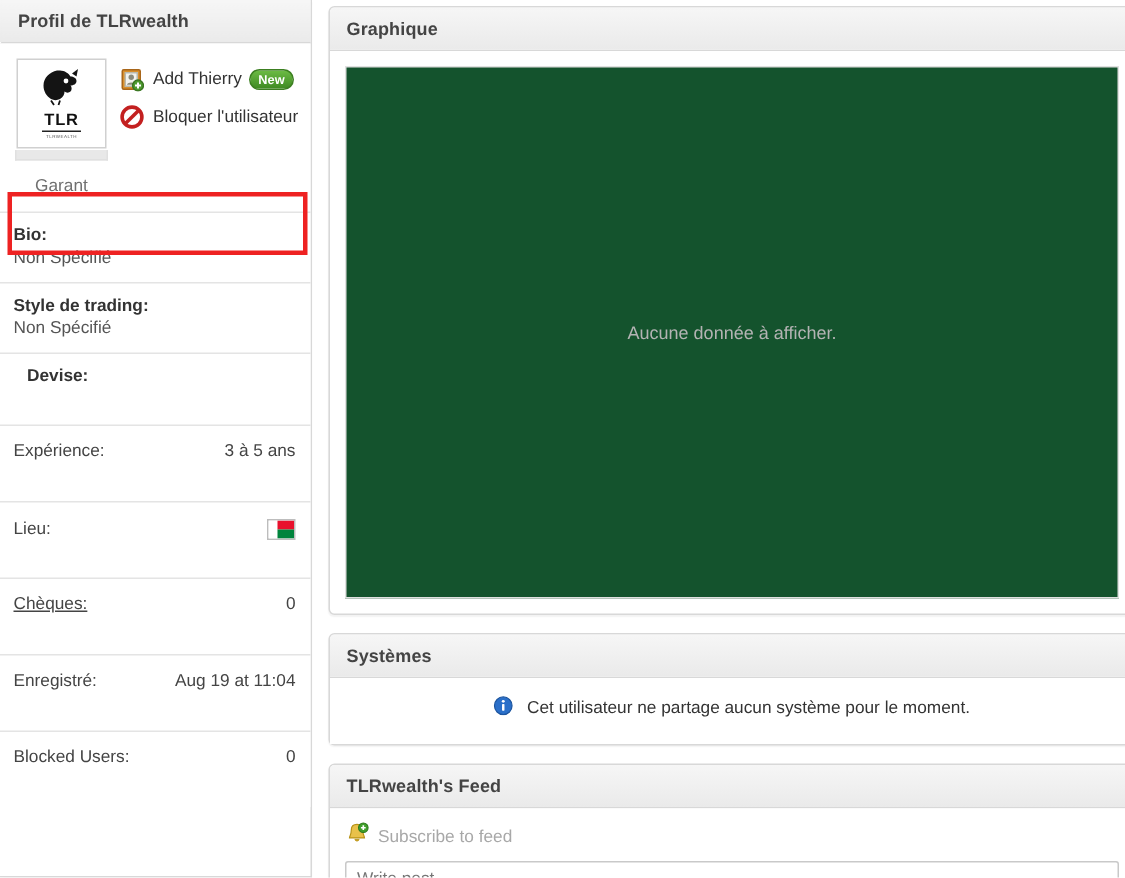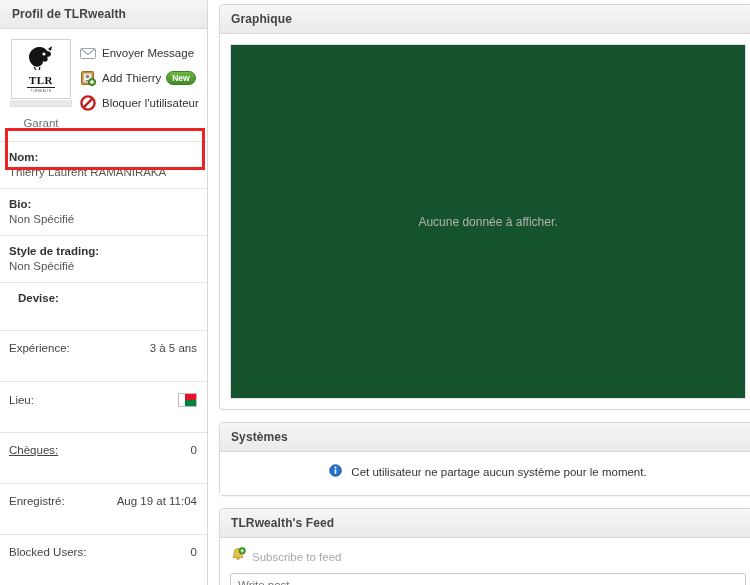--- a/index.html
+++ b/index.html
@@ -85,21 +85,21 @@
     position: relative;
     margin: 0 auto;
     overflow: hidden;
   }
   .avatar-logo {
     position: absolute;
     left: 0; right: 0; top: 5px;
     text-align: center;
   }
   .avatar-txt {
-    font-family: Liberation Serif, serif;
+    font-family: Liberation Sans, sans-serif;
     font-weight: bold;
     font-size: 11px;
     letter-spacing: .5px;
     color: #111111;
     border-bottom: 1px solid #222;
     display: inline-block;
     padding: 0 2px 1px 2px;
     margin-top: 2px;
   }
   .avatar-sub {
@@ -312,29 +312,20 @@
               </div>
             </div>
             <div class="avatar-shadow"></div>
             <div class="garant">
               <a href="#">Garant</a>
             </div>
           </div>
 
           <div class="actions">
 
-            <div class="action-row">
-              <span class="ico">
-                <svg width="16" height="16" viewBox="0 0 16 16">
-                  <rect x="0.5" y="3.5" width="15" height="10" rx="1" fill="#ffffff" stroke="#9aa7b0"></rect>
-                  <path d="M1 4 L8 9.5 L15 4" fill="none" stroke="#9aa7b0" stroke-width="1.1"></path>
-                </svg>
-              </span>
-              <span class="action-label">Envoyer Message</span>
-            </div>
 
             <div class="action-row">
               <span class="ico">
                 <svg width="16" height="16" viewBox="0 0 16 16">
                   <rect x="1.5" y="1.5" width="12" height="13" rx="1" fill="#d98f2b" stroke="#a8661a"></rect>
                   <rect x="3.5" y="3.5" width="8" height="9" fill="#f2f2ee" stroke="#b9b9ad"></rect>
                   <circle cx="7.5" cy="6.5" r="1.8" fill="#8a8a7a"></circle>
                   <path d="M4.6 11.5 C5.2 9.4 9.8 9.4 10.4 11.5 Z" fill="#8a8a7a"></path>
                   <circle cx="12" cy="12" r="3.6" fill="#4e9a2f" stroke="#3a7521"></circle>
                   <path d="M12 10 v4 M10 12 h4" stroke="#ffffff" stroke-width="1.3"></path>
@@ -352,24 +343,20 @@
                 </svg>
               </span>
               <span class="action-label">Bloquer l'utilisateur</span>
             </div>
 
           </div>
         </div>
 
         <div class="rows">
 
-          <div class="info-row two-line">
-            <div class="lbl bold">Nom:</div>
-            <div class="sub-val">Thierry Laurent RAMANIRAKA</div>
-          </div>
 
           <div class="info-row two-line">
             <div class="lbl bold">Bio:</div>
             <div class="sub-val">Non Spécifié</div>
           </div>
 
           <div class="info-row two-line">
             <div class="lbl bold">Style de trading:</div>
             <div class="sub-val">Non Spécifié</div>
           </div>

